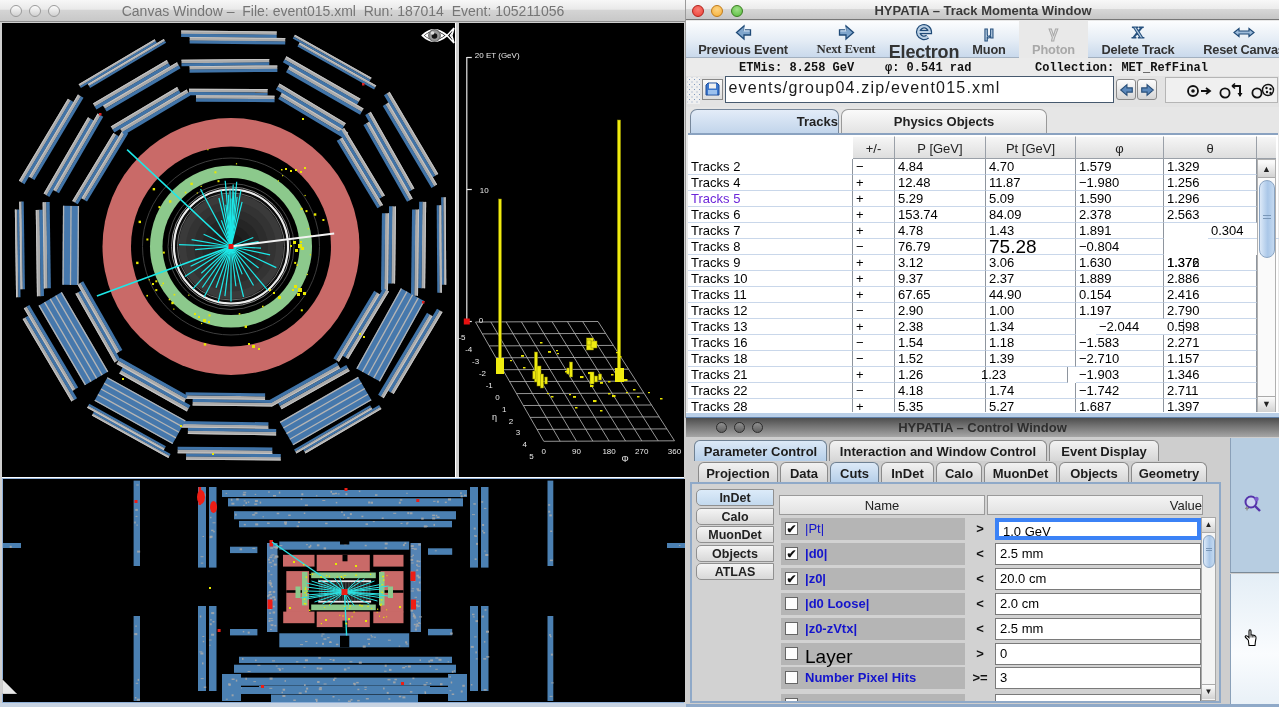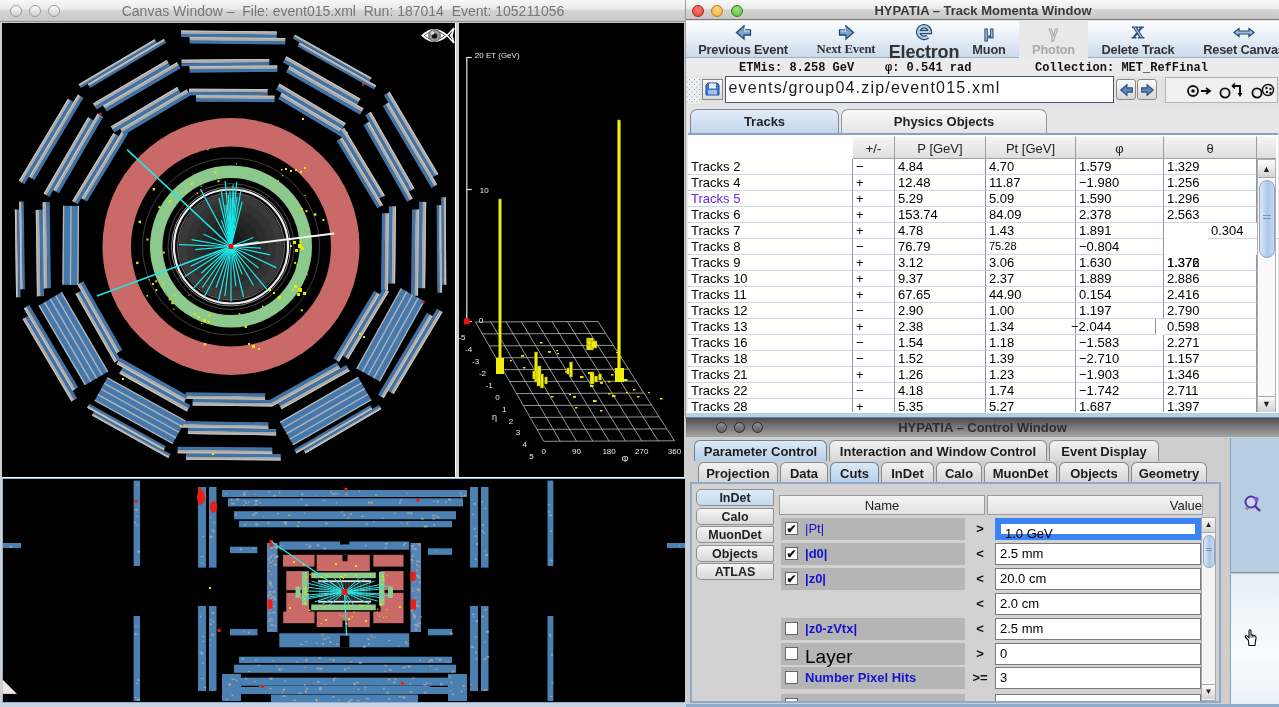--- a/index.html
+++ b/index.html
@@ -1274,21 +1274,21 @@
           <circle cx="7" cy="11" r="4.6" fill="none" stroke="#111" stroke-width="1.8"></circle>
           <circle cx="18" cy="8" r="5.5" fill="none" stroke="#111" stroke-width="1.4"></circle>
           <circle cx="16.5" cy="6" r="1.2" fill="#111"></circle>
           <circle cx="20.5" cy="7" r="1.2" fill="#111"></circle>
           <circle cx="17" cy="10" r="1.2" fill="#111"></circle>
           <circle cx="20.5" cy="11" r="1.2" fill="#111"></circle>
         </svg>
       </div>
     </div>
     <div class="abs" style="left:0;top:107px;width:594px;height:26px;background:#e6e6e6;">
-      <div class="abs" style="left:4px;top:2px;width:149px;height:24px;border:1px solid #76879b;border-bottom:none;border-radius:7px 7px 0 0;background:linear-gradient(#e3ecf8,#c2d5eb);text-align:center;font-size:13px;font-weight:700;color:#222;padding-top:4px;">Tracks</div>
+      <div class="abs" style="left:4px;top:2px;width:149px;height:24px;border:1px solid #76879b;border-bottom:none;border-radius:7px 7px 0 0;background:linear-gradient(#e3ecf8,#c2d5eb);text-align:right;font-size:13px;font-weight:700;color:#222;padding-top:4px;">Tracks</div>
       <div class="abs" style="left:155px;top:2px;width:206px;height:24px;border:1px solid #999;border-bottom:none;border-radius:7px 7px 0 0;background:linear-gradient(#fafafa,#e3e3e3);text-align:center;font-size:13px;font-weight:700;color:#222;padding-top:4px;">Physics Objects</div>
     </div>
     <div class="abs" style="left:2px;top:133px;width:590px;height:283px;border-top:2px solid #8aa2c0;background:#fff;">
       <div class="abs" style="left:0;top:1px;width:569px;height:23px;">
         <div class="abs" style="left:165px;top:0;width:42px;height:23px;background:linear-gradient(#f6f6f6,#dedede);border-right:1px solid #9aa0a8;border-bottom:1px solid #9aa0a8;border-top:1px solid #fff;font-size:13px;color:#222;text-align:center;padding-top:4px;">+/-</div>
         <div class="abs" style="left:207px;top:0;width:91px;height:23px;background:linear-gradient(#f6f6f6,#dedede);border-right:1px solid #9aa0a8;border-bottom:1px solid #9aa0a8;border-top:1px solid #fff;font-size:13px;color:#222;text-align:center;padding-top:4px;">P [GeV]</div>
         <div class="abs" style="left:298px;top:0;width:90px;height:23px;background:linear-gradient(#f6f6f6,#dedede);border-right:1px solid #9aa0a8;border-bottom:1px solid #9aa0a8;border-top:1px solid #fff;font-size:13px;color:#222;text-align:center;padding-top:4px;">Pt [GeV]</div>
         <div class="abs" style="left:388px;top:0;width:88px;height:23px;background:linear-gradient(#f6f6f6,#dedede);border-right:1px solid #9aa0a8;border-bottom:1px solid #9aa0a8;border-top:1px solid #fff;font-size:13px;color:#222;text-align:center;padding-top:4px;">φ</div>
         <div class="abs" style="left:476px;top:0;width:93px;height:23px;background:linear-gradient(#f6f6f6,#dedede);border-right:1px solid #9aa0a8;border-bottom:1px solid #9aa0a8;border-top:1px solid #fff;font-size:13px;color:#222;text-align:center;padding-top:4px;">θ</div>
       </div>
@@ -1318,21 +1318,21 @@
       <div class="abs" style="left:476px;top:72px;width:93px;height:16px;border-right:1px solid #8e959e;border-bottom:1px solid #c9d7ea;font-size:13px;color:#000;padding:0 0 0 3px;line-height:15px;">2.563</div>
       <div class="abs" style="left:0px;top:88px;width:165px;height:16px;border-right:1px solid #8e959e;border-bottom:1px solid #c9d7ea;font-size:13px;color:#000;padding:0 0 0 3px;line-height:15px;">Tracks 7</div>
       <div class="abs" style="left:165px;top:88px;width:42px;height:16px;border-right:1px solid #8e959e;border-bottom:1px solid #c9d7ea;font-size:13px;color:#000;padding:0 0 0 3px;line-height:15px;">+</div>
       <div class="abs" style="left:207px;top:88px;width:91px;height:16px;border-right:1px solid #8e959e;border-bottom:1px solid #c9d7ea;font-size:13px;color:#000;padding:0 0 0 3px;line-height:15px;">4.78</div>
       <div class="abs" style="left:298px;top:88px;width:90px;height:16px;border-right:1px solid #8e959e;border-bottom:1px solid #c9d7ea;font-size:13px;color:#000;padding:0 0 0 3px;line-height:15px;">1.43</div>
       <div class="abs" style="left:388px;top:88px;width:88px;height:16px;border-right:1px solid #8e959e;border-bottom:1px solid #c9d7ea;font-size:13px;color:#000;padding:0 0 0 3px;line-height:15px;">1.891</div>
       <div class="abs" style="left:476px;top:88px;width:93px;height:16px;border-right:1px solid #8e959e;border-bottom:1px solid #c9d7ea;font-size:13px;color:#000;padding:0 0 0 3px;line-height:15px;margin-left:44px;">0.304</div>
       <div class="abs" style="left:0px;top:104px;width:165px;height:16px;border-right:1px solid #8e959e;border-bottom:1px solid #c9d7ea;font-size:13px;color:#000;padding:0 0 0 3px;line-height:15px;">Tracks 8</div>
       <div class="abs" style="left:165px;top:104px;width:42px;height:16px;border-right:1px solid #8e959e;border-bottom:1px solid #c9d7ea;font-size:13px;color:#000;padding:0 0 0 3px;line-height:15px;">−</div>
       <div class="abs" style="left:207px;top:104px;width:91px;height:16px;border-right:1px solid #8e959e;border-bottom:1px solid #c9d7ea;font-size:13px;color:#000;padding:0 0 0 3px;line-height:15px;">76.79</div>
-      <div class="abs" style="left:298px;top:104px;width:90px;height:16px;border-right:1px solid #8e959e;border-bottom:1px solid #c9d7ea;font-size:11px;color:#000;padding:0 0 0 3px;line-height:15px;">75.28</div>
+      <div class="abs" style="left:298px;top:104px;width:90px;height:16px;border-right:1px solid #8e959e;border-bottom:1px solid #c9d7ea;font-size:19px;color:#000;padding:0 0 0 3px;line-height:15px;">75.28</div>
       <div class="abs" style="left:388px;top:104px;width:88px;height:16px;border-right:1px solid #8e959e;border-bottom:1px solid #c9d7ea;font-size:13px;color:#000;padding:0 0 0 3px;line-height:15px;">−0.804</div>
       <div class="abs" style="left:476px;top:120px;width:93px;height:16px;border-right:1px solid #8e959e;border-bottom:1px solid #c9d7ea;font-size:13px;color:#000;padding:0 0 0 3px;line-height:15px;">1.372</div>
       <div class="abs" style="left:0px;top:120px;width:165px;height:16px;border-right:1px solid #8e959e;border-bottom:1px solid #c9d7ea;font-size:13px;color:#000;padding:0 0 0 3px;line-height:15px;">Tracks 9</div>
       <div class="abs" style="left:165px;top:120px;width:42px;height:16px;border-right:1px solid #8e959e;border-bottom:1px solid #c9d7ea;font-size:13px;color:#000;padding:0 0 0 3px;line-height:15px;">+</div>
       <div class="abs" style="left:207px;top:120px;width:91px;height:16px;border-right:1px solid #8e959e;border-bottom:1px solid #c9d7ea;font-size:13px;color:#000;padding:0 0 0 3px;line-height:15px;">3.12</div>
       <div class="abs" style="left:298px;top:120px;width:90px;height:16px;border-right:1px solid #8e959e;border-bottom:1px solid #c9d7ea;font-size:13px;color:#000;padding:0 0 0 3px;line-height:15px;">3.06</div>
       <div class="abs" style="left:388px;top:120px;width:88px;height:16px;border-right:1px solid #8e959e;border-bottom:1px solid #c9d7ea;font-size:13px;color:#000;padding:0 0 0 3px;line-height:15px;">1.630</div>
       <div class="abs" style="left:476px;top:120px;width:93px;height:16px;border-right:1px solid #8e959e;border-bottom:1px solid #c9d7ea;font-size:13px;color:#000;padding:0 0 0 3px;line-height:15px;">1.376</div>
       <div class="abs" style="left:0px;top:136px;width:165px;height:16px;border-right:1px solid #8e959e;border-bottom:1px solid #c9d7ea;font-size:13px;color:#000;padding:0 0 0 3px;line-height:15px;">Tracks 10</div>
       <div class="abs" style="left:165px;top:136px;width:42px;height:16px;border-right:1px solid #8e959e;border-bottom:1px solid #c9d7ea;font-size:13px;color:#000;padding:0 0 0 3px;line-height:15px;">+</div>
@@ -1349,38 +1349,38 @@
       <div class="abs" style="left:0px;top:168px;width:165px;height:16px;border-right:1px solid #8e959e;border-bottom:1px solid #c9d7ea;font-size:13px;color:#000;padding:0 0 0 3px;line-height:15px;">Tracks 12</div>
       <div class="abs" style="left:165px;top:168px;width:42px;height:16px;border-right:1px solid #8e959e;border-bottom:1px solid #c9d7ea;font-size:13px;color:#000;padding:0 0 0 3px;line-height:15px;">−</div>
       <div class="abs" style="left:207px;top:168px;width:91px;height:16px;border-right:1px solid #8e959e;border-bottom:1px solid #c9d7ea;font-size:13px;color:#000;padding:0 0 0 3px;line-height:15px;">2.90</div>
       <div class="abs" style="left:298px;top:168px;width:90px;height:16px;border-right:1px solid #8e959e;border-bottom:1px solid #c9d7ea;font-size:13px;color:#000;padding:0 0 0 3px;line-height:15px;">1.00</div>
       <div class="abs" style="left:388px;top:168px;width:88px;height:16px;border-right:1px solid #8e959e;border-bottom:1px solid #c9d7ea;font-size:13px;color:#000;padding:0 0 0 3px;line-height:15px;">1.197</div>
       <div class="abs" style="left:476px;top:168px;width:93px;height:16px;border-right:1px solid #8e959e;border-bottom:1px solid #c9d7ea;font-size:13px;color:#000;padding:0 0 0 3px;line-height:15px;">2.790</div>
       <div class="abs" style="left:0px;top:184px;width:165px;height:16px;border-right:1px solid #8e959e;border-bottom:1px solid #c9d7ea;font-size:13px;color:#000;padding:0 0 0 3px;line-height:15px;">Tracks 13</div>
       <div class="abs" style="left:165px;top:184px;width:42px;height:16px;border-right:1px solid #8e959e;border-bottom:1px solid #c9d7ea;font-size:13px;color:#000;padding:0 0 0 3px;line-height:15px;">+</div>
       <div class="abs" style="left:207px;top:184px;width:91px;height:16px;border-right:1px solid #8e959e;border-bottom:1px solid #c9d7ea;font-size:13px;color:#000;padding:0 0 0 3px;line-height:15px;">2.38</div>
       <div class="abs" style="left:298px;top:184px;width:90px;height:16px;border-right:1px solid #8e959e;border-bottom:1px solid #c9d7ea;font-size:13px;color:#000;padding:0 0 0 3px;line-height:15px;">1.34</div>
-      <div class="abs" style="left:380px;top:184px;width:88px;height:16px;border-right:1px solid #8e959e;border-bottom:1px solid #c9d7ea;font-size:13px;color:#000;padding:0 0 0 3px;line-height:15px;">−2.044</div>
+      <div class="abs" style="left:408px;top:184px;width:88px;height:16px;border-right:1px solid #8e959e;border-bottom:1px solid #c9d7ea;font-size:13px;color:#000;padding:0 0 0 3px;line-height:15px;">−2.044</div>
       <div class="abs" style="left:476px;top:184px;width:93px;height:16px;border-right:1px solid #8e959e;border-bottom:1px solid #c9d7ea;font-size:13px;color:#000;padding:0 0 0 3px;line-height:15px;">0.598</div>
       <div class="abs" style="left:0px;top:200px;width:165px;height:16px;border-right:1px solid #8e959e;border-bottom:1px solid #c9d7ea;font-size:13px;color:#000;padding:0 0 0 3px;line-height:15px;">Tracks 16</div>
       <div class="abs" style="left:165px;top:200px;width:42px;height:16px;border-right:1px solid #8e959e;border-bottom:1px solid #c9d7ea;font-size:13px;color:#000;padding:0 0 0 3px;line-height:15px;">−</div>
       <div class="abs" style="left:207px;top:200px;width:91px;height:16px;border-right:1px solid #8e959e;border-bottom:1px solid #c9d7ea;font-size:13px;color:#000;padding:0 0 0 3px;line-height:15px;">1.54</div>
       <div class="abs" style="left:298px;top:200px;width:90px;height:16px;border-right:1px solid #8e959e;border-bottom:1px solid #c9d7ea;font-size:13px;color:#000;padding:0 0 0 3px;line-height:15px;">1.18</div>
       <div class="abs" style="left:388px;top:200px;width:88px;height:16px;border-right:1px solid #8e959e;border-bottom:1px solid #c9d7ea;font-size:13px;color:#000;padding:0 0 0 3px;line-height:15px;">−1.583</div>
       <div class="abs" style="left:476px;top:200px;width:93px;height:16px;border-right:1px solid #8e959e;border-bottom:1px solid #c9d7ea;font-size:13px;color:#000;padding:0 0 0 3px;line-height:15px;">2.271</div>
       <div class="abs" style="left:0px;top:216px;width:165px;height:16px;border-right:1px solid #8e959e;border-bottom:1px solid #c9d7ea;font-size:13px;color:#000;padding:0 0 0 3px;line-height:15px;">Tracks 18</div>
       <div class="abs" style="left:165px;top:216px;width:42px;height:16px;border-right:1px solid #8e959e;border-bottom:1px solid #c9d7ea;font-size:13px;color:#000;padding:0 0 0 3px;line-height:15px;">−</div>
       <div class="abs" style="left:207px;top:216px;width:91px;height:16px;border-right:1px solid #8e959e;border-bottom:1px solid #c9d7ea;font-size:13px;color:#000;padding:0 0 0 3px;line-height:15px;">1.52</div>
       <div class="abs" style="left:298px;top:216px;width:90px;height:16px;border-right:1px solid #8e959e;border-bottom:1px solid #c9d7ea;font-size:13px;color:#000;padding:0 0 0 3px;line-height:15px;">1.39</div>
       <div class="abs" style="left:388px;top:216px;width:88px;height:16px;border-right:1px solid #8e959e;border-bottom:1px solid #c9d7ea;font-size:13px;color:#000;padding:0 0 0 3px;line-height:15px;">−2.710</div>
       <div class="abs" style="left:476px;top:216px;width:93px;height:16px;border-right:1px solid #8e959e;border-bottom:1px solid #c9d7ea;font-size:13px;color:#000;padding:0 0 0 3px;line-height:15px;">1.157</div>
       <div class="abs" style="left:0px;top:232px;width:165px;height:16px;border-right:1px solid #8e959e;border-bottom:1px solid #c9d7ea;font-size:13px;color:#000;padding:0 0 0 3px;line-height:15px;">Tracks 21</div>
       <div class="abs" style="left:165px;top:232px;width:42px;height:16px;border-right:1px solid #8e959e;border-bottom:1px solid #c9d7ea;font-size:13px;color:#000;padding:0 0 0 3px;line-height:15px;">+</div>
       <div class="abs" style="left:207px;top:232px;width:91px;height:16px;border-right:1px solid #8e959e;border-bottom:1px solid #c9d7ea;font-size:13px;color:#000;padding:0 0 0 3px;line-height:15px;">1.26</div>
-      <div class="abs" style="left:298px;top:232px;width:90px;height:16px;border-right:1px solid #8e959e;border-bottom:1px solid #c9d7ea;font-size:13px;color:#000;padding:0 0 0 3px;line-height:15px;">1.23</div>
+      <div class="abs" style="left:290px;top:232px;width:90px;height:16px;border-right:1px solid #8e959e;border-bottom:1px solid #c9d7ea;font-size:13px;color:#000;padding:0 0 0 3px;line-height:15px;">1.23</div>
       <div class="abs" style="left:388px;top:232px;width:88px;height:16px;border-right:1px solid #8e959e;border-bottom:1px solid #c9d7ea;font-size:13px;color:#000;padding:0 0 0 3px;line-height:15px;">−1.903</div>
       <div class="abs" style="left:476px;top:232px;width:93px;height:16px;border-right:1px solid #8e959e;border-bottom:1px solid #c9d7ea;font-size:13px;color:#000;padding:0 0 0 3px;line-height:15px;">1.346</div>
       <div class="abs" style="left:0px;top:248px;width:165px;height:16px;border-right:1px solid #8e959e;border-bottom:1px solid #c9d7ea;font-size:13px;color:#000;padding:0 0 0 3px;line-height:15px;">Tracks 22</div>
       <div class="abs" style="left:165px;top:248px;width:42px;height:16px;border-right:1px solid #8e959e;border-bottom:1px solid #c9d7ea;font-size:13px;color:#000;padding:0 0 0 3px;line-height:15px;">−</div>
       <div class="abs" style="left:207px;top:248px;width:91px;height:16px;border-right:1px solid #8e959e;border-bottom:1px solid #c9d7ea;font-size:13px;color:#000;padding:0 0 0 3px;line-height:15px;">4.18</div>
       <div class="abs" style="left:298px;top:248px;width:90px;height:16px;border-right:1px solid #8e959e;border-bottom:1px solid #c9d7ea;font-size:13px;color:#000;padding:0 0 0 3px;line-height:15px;">1.74</div>
       <div class="abs" style="left:388px;top:248px;width:88px;height:16px;border-right:1px solid #8e959e;border-bottom:1px solid #c9d7ea;font-size:13px;color:#000;padding:0 0 0 3px;line-height:15px;">−1.742</div>
       <div class="abs" style="left:476px;top:248px;width:93px;height:16px;border-right:1px solid #8e959e;border-bottom:1px solid #c9d7ea;font-size:13px;color:#000;padding:0 0 0 3px;line-height:15px;">2.711</div>
       <div class="abs" style="left:0px;top:264px;width:165px;height:16px;border-right:1px solid #8e959e;border-bottom:1px solid #c9d7ea;font-size:13px;color:#000;padding:0 0 0 3px;line-height:15px;">Tracks 28</div>
       <div class="abs" style="left:165px;top:264px;width:42px;height:16px;border-right:1px solid #8e959e;border-bottom:1px solid #c9d7ea;font-size:13px;color:#000;padding:0 0 0 3px;line-height:15px;">+</div>
@@ -1423,33 +1423,37 @@
       <div class="abs" style="left:4px;top:42.2px;width:78px;height:17px;border:1px solid #909090;border-radius:5px 0 0 5px;background:linear-gradient(#f4f4f4,#d8d8d8);text-align:center;font-size:12.5px;font-weight:700;color:#222;line-height:16px;">MuonDet</div>
       <div class="abs" style="left:4px;top:60.800000000000004px;width:78px;height:17px;border:1px solid #909090;border-radius:5px 0 0 5px;background:linear-gradient(#f4f4f4,#d8d8d8);text-align:center;font-size:12.5px;font-weight:700;color:#222;line-height:16px;">Objects</div>
       <div class="abs" style="left:4px;top:79.4px;width:78px;height:17px;border:1px solid #909090;border-radius:5px 0 0 5px;background:linear-gradient(#f4f4f4,#d8d8d8);text-align:center;font-size:12.5px;font-weight:700;color:#222;line-height:16px;">ATLAS</div>
       <div class="abs" style="left:87px;top:11px;width:206px;height:20px;background:linear-gradient(#f4f4f4,#e2e2e2);border:1px solid #9a9a9a;font-size:13px;color:#222;text-align:center;line-height:19px;">Name</div>
       <div class="abs" style="left:295px;top:11px;width:216px;height:20px;background:linear-gradient(#f4f4f4,#e2e2e2);border:1px solid #9a9a9a;font-size:13px;color:#222;text-align:right;line-height:19px;">Value</div>
       <div class="abs" style="left:89px;top:34.0px;width:184px;height:22px;background:#b5b5b5;">
         <div class="abs" style="left:4px;top:4px;width:13px;height:13px;background:#fdfdfd;border:1px solid #666;font-size:12px;line-height:12px;font-weight:700;text-align:center;color:#111;">✔</div>
         <div class="abs" style="left:24px;top:3px;font-size:13px;font-weight:400;color:#1414cc;">|Pt|</div>
       </div>
       <div class="abs" style="left:274px;top:34.0px;width:28px;height:22px;font-size:13px;font-weight:700;color:#111;text-align:center;line-height:22px;">&gt;</div>
-      <div class="abs" style="left:303px;top:34.0px;width:206px;height:22px;background:#fff;border:6px solid #3b82f6;font-size:13px;color:#000;padding-left:4px;line-height:20px;">1.0 GeV</div>
+      <div class="abs" style="left:303px;top:34.0px;width:206px;height:22px;background:#fff;border:4px solid #3b82f6;font-size:13px;color:#000;padding-left:4px;line-height:20px;">1.0 GeV</div>
       <div class="abs" style="left:89px;top:58.9px;width:184px;height:22px;background:#b5b5b5;">
         <div class="abs" style="left:4px;top:4px;width:13px;height:13px;background:#fdfdfd;border:1px solid #666;font-size:12px;line-height:12px;font-weight:700;text-align:center;color:#111;">✔</div>
         <div class="abs" style="left:24px;top:3px;font-size:13px;font-weight:700;color:#1414cc;">|d0|</div>
       </div>
       <div class="abs" style="left:274px;top:58.9px;width:28px;height:22px;font-size:13px;font-weight:700;color:#111;text-align:center;line-height:22px;">&lt;</div>
       <div class="abs" style="left:303px;top:58.9px;width:206px;height:22px;background:#fff;border:1px solid #7a7a7a;font-size:13px;color:#000;padding-left:4px;line-height:20px;">2.5 mm</div>
       <div class="abs" style="left:89px;top:83.8px;width:184px;height:22px;background:#b5b5b5;">
         <div class="abs" style="left:4px;top:4px;width:13px;height:13px;background:#fdfdfd;border:1px solid #666;font-size:12px;line-height:12px;font-weight:700;text-align:center;color:#111;">✔</div>
         <div class="abs" style="left:24px;top:3px;font-size:13px;font-weight:700;color:#1414cc;">|z0|</div>
       </div>
       <div class="abs" style="left:274px;top:83.8px;width:28px;height:22px;font-size:13px;font-weight:700;color:#111;text-align:center;line-height:22px;">&lt;</div>
       <div class="abs" style="left:303px;top:83.8px;width:206px;height:22px;background:#fff;border:1px solid #7a7a7a;font-size:13px;color:#000;padding-left:4px;line-height:20px;">20.0 cm</div>
+      <div class="abs" style="left:89px;top:108.69999999999999px;width:184px;height:22px;background:#b5b5b5;">
+        <div class="abs" style="left:4px;top:4px;width:13px;height:13px;background:#fdfdfd;border:1px solid #666;font-size:12px;line-height:12px;font-weight:700;text-align:center;color:#111;"></div>
+        <div class="abs" style="left:24px;top:3px;font-size:13px;font-weight:700;color:#1414cc;">|d0 Loose|</div>
+      </div>
       <div class="abs" style="left:274px;top:108.69999999999999px;width:28px;height:22px;font-size:13px;font-weight:700;color:#111;text-align:center;line-height:22px;">&lt;</div>
       <div class="abs" style="left:303px;top:108.69999999999999px;width:206px;height:22px;background:#fff;border:1px solid #7a7a7a;font-size:13px;color:#000;padding-left:4px;line-height:20px;">2.0 cm</div>
       <div class="abs" style="left:89px;top:133.6px;width:184px;height:22px;background:#b5b5b5;">
         <div class="abs" style="left:4px;top:4px;width:13px;height:13px;background:#fdfdfd;border:1px solid #666;font-size:12px;line-height:12px;font-weight:700;text-align:center;color:#111;"></div>
         <div class="abs" style="left:24px;top:3px;font-size:13px;font-weight:700;color:#1414cc;">|z0-zVtx|</div>
       </div>
       <div class="abs" style="left:274px;top:133.6px;width:28px;height:22px;font-size:13px;font-weight:700;color:#111;text-align:center;line-height:22px;">&lt;</div>
       <div class="abs" style="left:303px;top:133.6px;width:206px;height:22px;background:#fff;border:1px solid #7a7a7a;font-size:13px;color:#000;padding-left:4px;line-height:20px;">2.5 mm</div>
       <div class="abs" style="left:89px;top:158.5px;width:184px;height:22px;background:#b5b5b5;">
         <div class="abs" style="left:4px;top:4px;width:13px;height:13px;background:#fdfdfd;border:1px solid #666;font-size:12px;line-height:12px;font-weight:700;text-align:center;color:#111;"></div>

